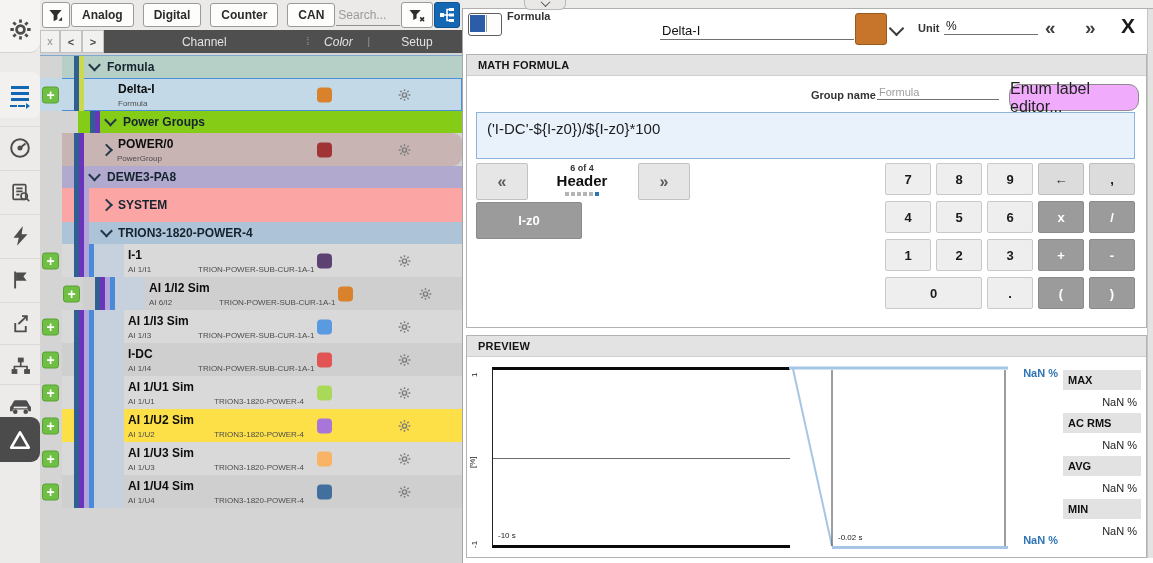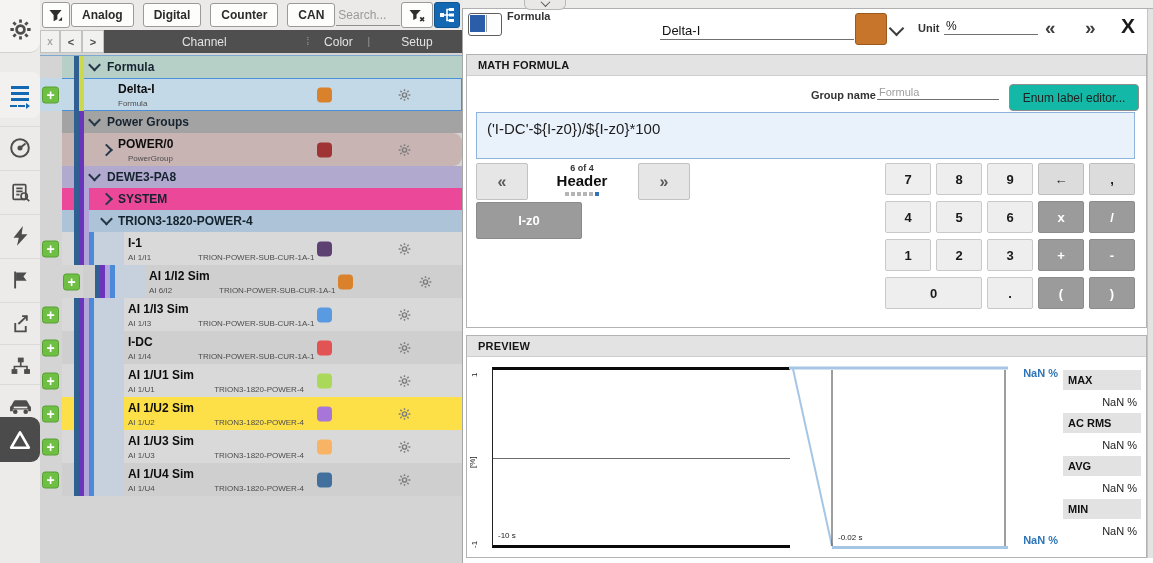--- a/index.html
+++ b/index.html
@@ -23,21 +23,21 @@
   .icon-btn{width:30px;height:24px;background:#fdfdfc;border:1px solid #9a9a98;border-radius:3px;display:flex;align-items:center;justify-content:center;}
   #search{flex:1;min-width:60px;border:none;border-bottom:1px solid #8f8f8d;background:transparent;font-size:12px;color:#666;height:18px;outline:none;font-family:"Liberation Sans",sans-serif;}
   #search::placeholder{color:#9a9a9a;}
   .blue-btn{width:28px;height:24px;background:#1467b3;border:1px solid #0f538f;border-radius:3px;display:flex;align-items:center;justify-content:center;margin-right:2px;}
   #chhead{position:absolute;left:0;top:30px;width:422px;height:23px;display:flex;align-items:stretch;}
   .hbtn{width:20px;background:#f1f1ef;border:1px solid #c2c2c0;display:flex;align-items:center;justify-content:center;font-size:11px;font-weight:bold;color:#4a4a4a;}
   .hbtn.dim{color:#a6a6a6;width:18px;font-size:10px;}
   #chhead .dark{flex:1;background:#4f4f4f;display:flex;align-items:center;font-size:12px;color:#e3e3e3;}
   #chhead .dark .flex1{flex:1;text-align:center;}
   #chhead .dark .sep{color:#9b9b9b;font-size:10px;padding:0 2px;}
-  #chhead .dark .w56{width:54px;text-align:center;}
+  #chhead .dark .w56{width:54px;text-align:center;font-style:italic;}
   #chhead .dark .w90{width:90px;text-align:center;}
   
   #tree{position:absolute;left:0;top:55px;width:422px;border-top:1px solid #7fa8d0;}
   .trow{position:relative;width:422px;}
   .trow.sel{outline:1px solid #4a90d9;outline-offset:-1px;}
   .gutter{position:absolute;left:0;top:0;bottom:0;width:22px;background:#d4d4d4;}
   .trow.sel .gutter{background:inherit;}
   .plus{position:absolute;left:2px;top:50%;transform:translateY(-50%);width:17px;height:17px;background:#6fbf44;border:1px solid #58a033;border-radius:3px;box-sizing:border-box;}
   .plus::before{content:'+';display:block;text-align:center;color:#fff;font-weight:bold;font-size:14px;line-height:14px;}
   .stripe{position:absolute;top:0;bottom:0;width:5px;}
@@ -59,21 +59,21 @@
   .tgl .on{position:absolute;left:1px;top:1px;width:15px;height:17px;background:#2b5da9;}
   .tgl .knob{position:absolute;right:1px;top:1px;width:13px;height:17px;background:#fdfdfd;border-left:1px solid #a0a0a0;}
   .lab11{position:absolute;font-size:11px;font-weight:bold;color:#333;}
   .uline-input{position:absolute;border:none;border-bottom:1px solid #707070;background:transparent;font-size:13px;color:#111;outline:none;font-family:"Liberation Sans",sans-serif;}
   .uline-input::placeholder{color:#9f9f9f;}
   .cswatch{position:absolute;left:855px;top:13px;width:30px;height:30px;background:#c8752c;border:1px solid #9a5a1e;border-radius:3px;}
   .chevbig{position:absolute;left:891px;top:23px;width:9px;height:9px;border-right:2.4px solid #3c3c3c;border-bottom:2.4px solid #3c3c3c;transform:rotate(45deg);}
   .navgl{position:absolute;font-size:19px;font-weight:bold;color:#3e3e3e;line-height:19px;}
   .section{position:absolute;left:466px;width:681px;background:#fff;border:1px solid #b3b3b3;box-sizing:border-box;}
   .section .shead{height:20px;background:#e3e3e3;border-bottom:1px solid #cfcfcf;display:flex;align-items:center;font-size:11px;font-weight:bold;color:#161616;padding-left:11px;letter-spacing:.2px;}
-  .btn{position:absolute;background:#14b8a6;border:1px solid #8d8d8d;border-radius:4px;font-size:12px;color:#222;display:flex;align-items:center;justify-content:center;}
+  .btn{position:absolute;background:#f0abfc;border:1px solid #8d8d8d;border-radius:10px;font-size:16px;color:#222;display:flex;align-items:center;justify-content:center;}
   #formulabox{position:absolute;left:476px;top:112px;width:659px;height:47px;background:#e9f1fb;border:1px solid #8fb4dc;box-sizing:border-box;font-size:15px;color:#1d1d1d;display:flex;align-items:flex-start;padding:7px 0 0 10px;}
   .pagerbtn{position:absolute;width:50px;height:35px;background:#e6e6e6;border:1px solid #c2c2c2;border-radius:2px;display:flex;align-items:center;justify-content:center;font-size:16px;font-weight:bold;color:#5a5a5a;}
   #pagerc{position:absolute;left:526px;top:163px;width:112px;text-align:center;}
   #pagerc .cnt{font-size:9px;font-weight:bold;color:#333;}
   #pagerc .pg{font-size:15px;font-weight:bold;color:#0f0f0f;line-height:16px;}
   #pager-dots{display:flex;justify-content:center;gap:2px;margin-top:3px;}
   .dot{width:4px;height:4px;background:#b5b5b5;}
   .dot.act{background:#2e75b6;}
   #varbtn{position:absolute;left:476px;top:202px;width:104px;height:35px;background:#9b9b9b;border:1px solid #8a8a8a;border-radius:2px;color:#fff;font-weight:bold;font-size:13px;display:flex;align-items:center;justify-content:center;}
   #keypad{position:absolute;left:885px;top:163px;display:grid;grid-template-columns:repeat(5,46px);grid-auto-rows:32px;gap:6px 5px;}
@@ -269,52 +269,52 @@
           <div class="swatch" style="background: rgb(217, 130, 43);"></div>
           <div class="rowgear">
             <svg width="13" height="13" viewBox="0 0 16 16">
               <g stroke="#7d7d7d" stroke-width="1.8" fill="none">
                 <circle cx="8" cy="8" r="2.6"></circle>
                 <path d="M8 .8v2.4M8 12.8v2.4M.8 8h2.4M12.8 8h2.4M2.9 2.9l1.7 1.7M11.4 11.4l1.7 1.7M13.1 2.9l-1.7 1.7M4.6 11.4l-1.7 1.7"></path>
               </g>
             </svg>
           </div>
         </div>
-        <div class="trow" style="height: 22px; background: #a3a3a3;">
+        <div class="trow" style="height: 22px; background: #84cc16; margin-left: 16px;">
           <div class="gutter"></div>
           <div class="stripe" style="background: rgb(47, 96, 145); left: 34px;"></div>
           <div class="stripe" style="background: rgb(106, 53, 187); left: 39px;"></div>
           <div class="chev down" style="left: 50px;"></div>
           <div class="rlabel" style="left: 67px;">Power Groups</div>
         </div>
         <div class="trow ch" style="height: 33px; background: rgb(201, 180, 180); border-radius: 9px;">
           <div class="gutter"></div>
           <div class="stripe" style="background: rgb(47, 96, 145); left: 34px;"></div>
           <div class="stripe" style="background: rgb(106, 53, 187); left: 39px;"></div>
           <div class="chev right" style="left: 62px;"></div>
           <div class="rlabel" style="left: 78px;">POWER/0</div>
-          <div class="rsub" style="left: 88px;">PowerGroup</div>
+          <div class="rsub" style="left: 77px;">PowerGroup</div>
           <div class="swatch" style="background: rgb(160, 52, 52);"></div>
           <div class="rowgear">
             <svg width="13" height="13" viewBox="0 0 16 16">
               <g stroke="#7d7d7d" stroke-width="1.8" fill="none">
                 <circle cx="8" cy="8" r="2.6"></circle>
                 <path d="M8 .8v2.4M8 12.8v2.4M.8 8h2.4M12.8 8h2.4M2.9 2.9l1.7 1.7M11.4 11.4l1.7 1.7M13.1 2.9l-1.7 1.7M4.6 11.4l-1.7 1.7"></path>
               </g>
             </svg>
           </div>
         </div>
         <div class="trow" style="height: 22px; background: rgb(177, 169, 206);">
           <div class="gutter"></div>
           <div class="stripe" style="background: rgb(47, 96, 145); left: 34px;"></div>
           <div class="stripe" style="background: rgb(106, 53, 187); left: 39px;"></div>
           <div class="chev down" style="left: 50px;"></div>
           <div class="rlabel" style="left: 67px;">DEWE3-PA8</div>
         </div>
-        <div class="trow" style="height: 22px; background: #ec4899;">
+        <div class="trow" style="height: 34px; background: #fca5a5;">
           <div class="gutter"></div>
           <div class="stripe" style="background: rgb(47, 96, 145); left: 34px;"></div>
           <div class="stripe" style="background: rgb(106, 53, 187); left: 39px;"></div>
           <div class="stripe" style="background: rgb(179, 165, 217); left: 44px;"></div>
           <div class="chev right" style="left: 62px;"></div>
           <div class="rlabel" style="left: 78px;">SYSTEM</div>
         </div>
         <div class="trow" style="height: 22px; background: rgb(173, 195, 215);">
           <div class="gutter"></div>
           <div class="stripe" style="background: rgb(47, 96, 145); left: 34px;"></div>

